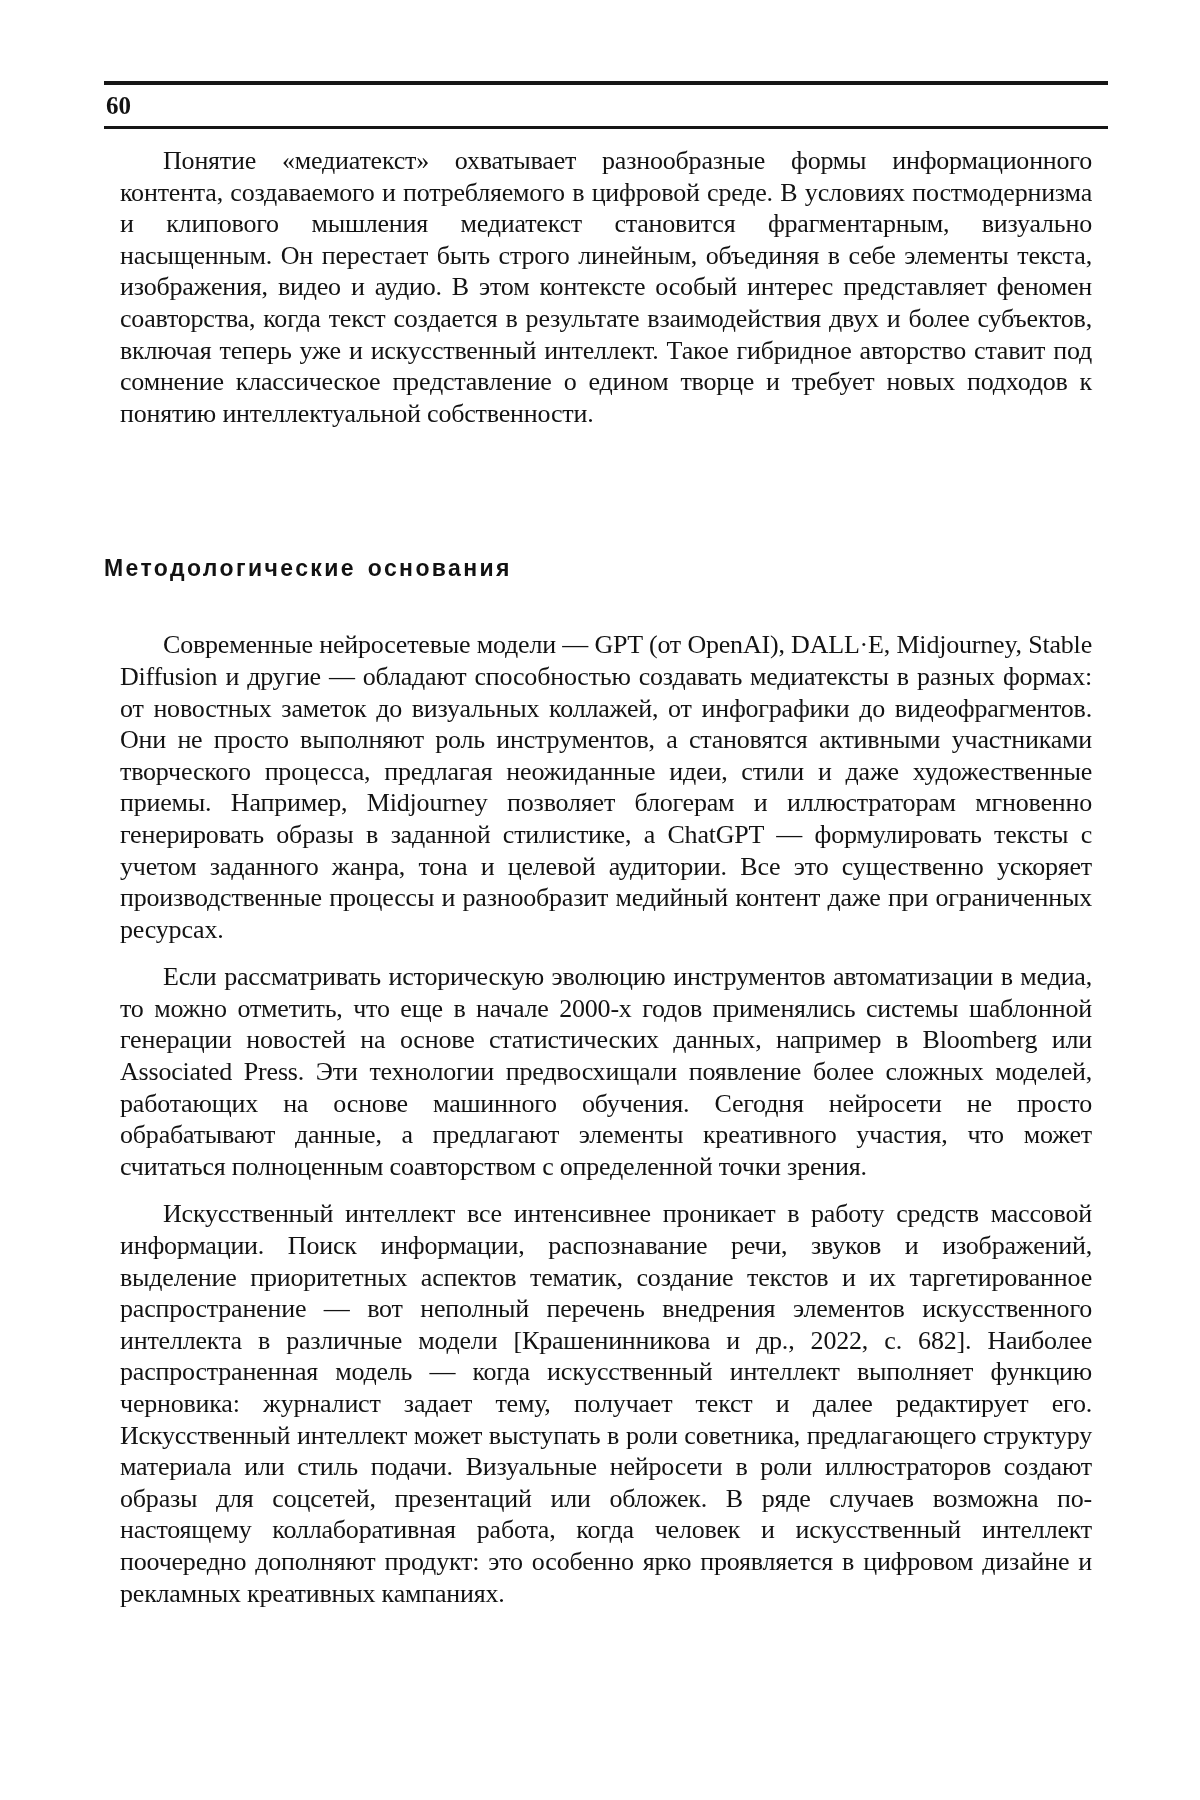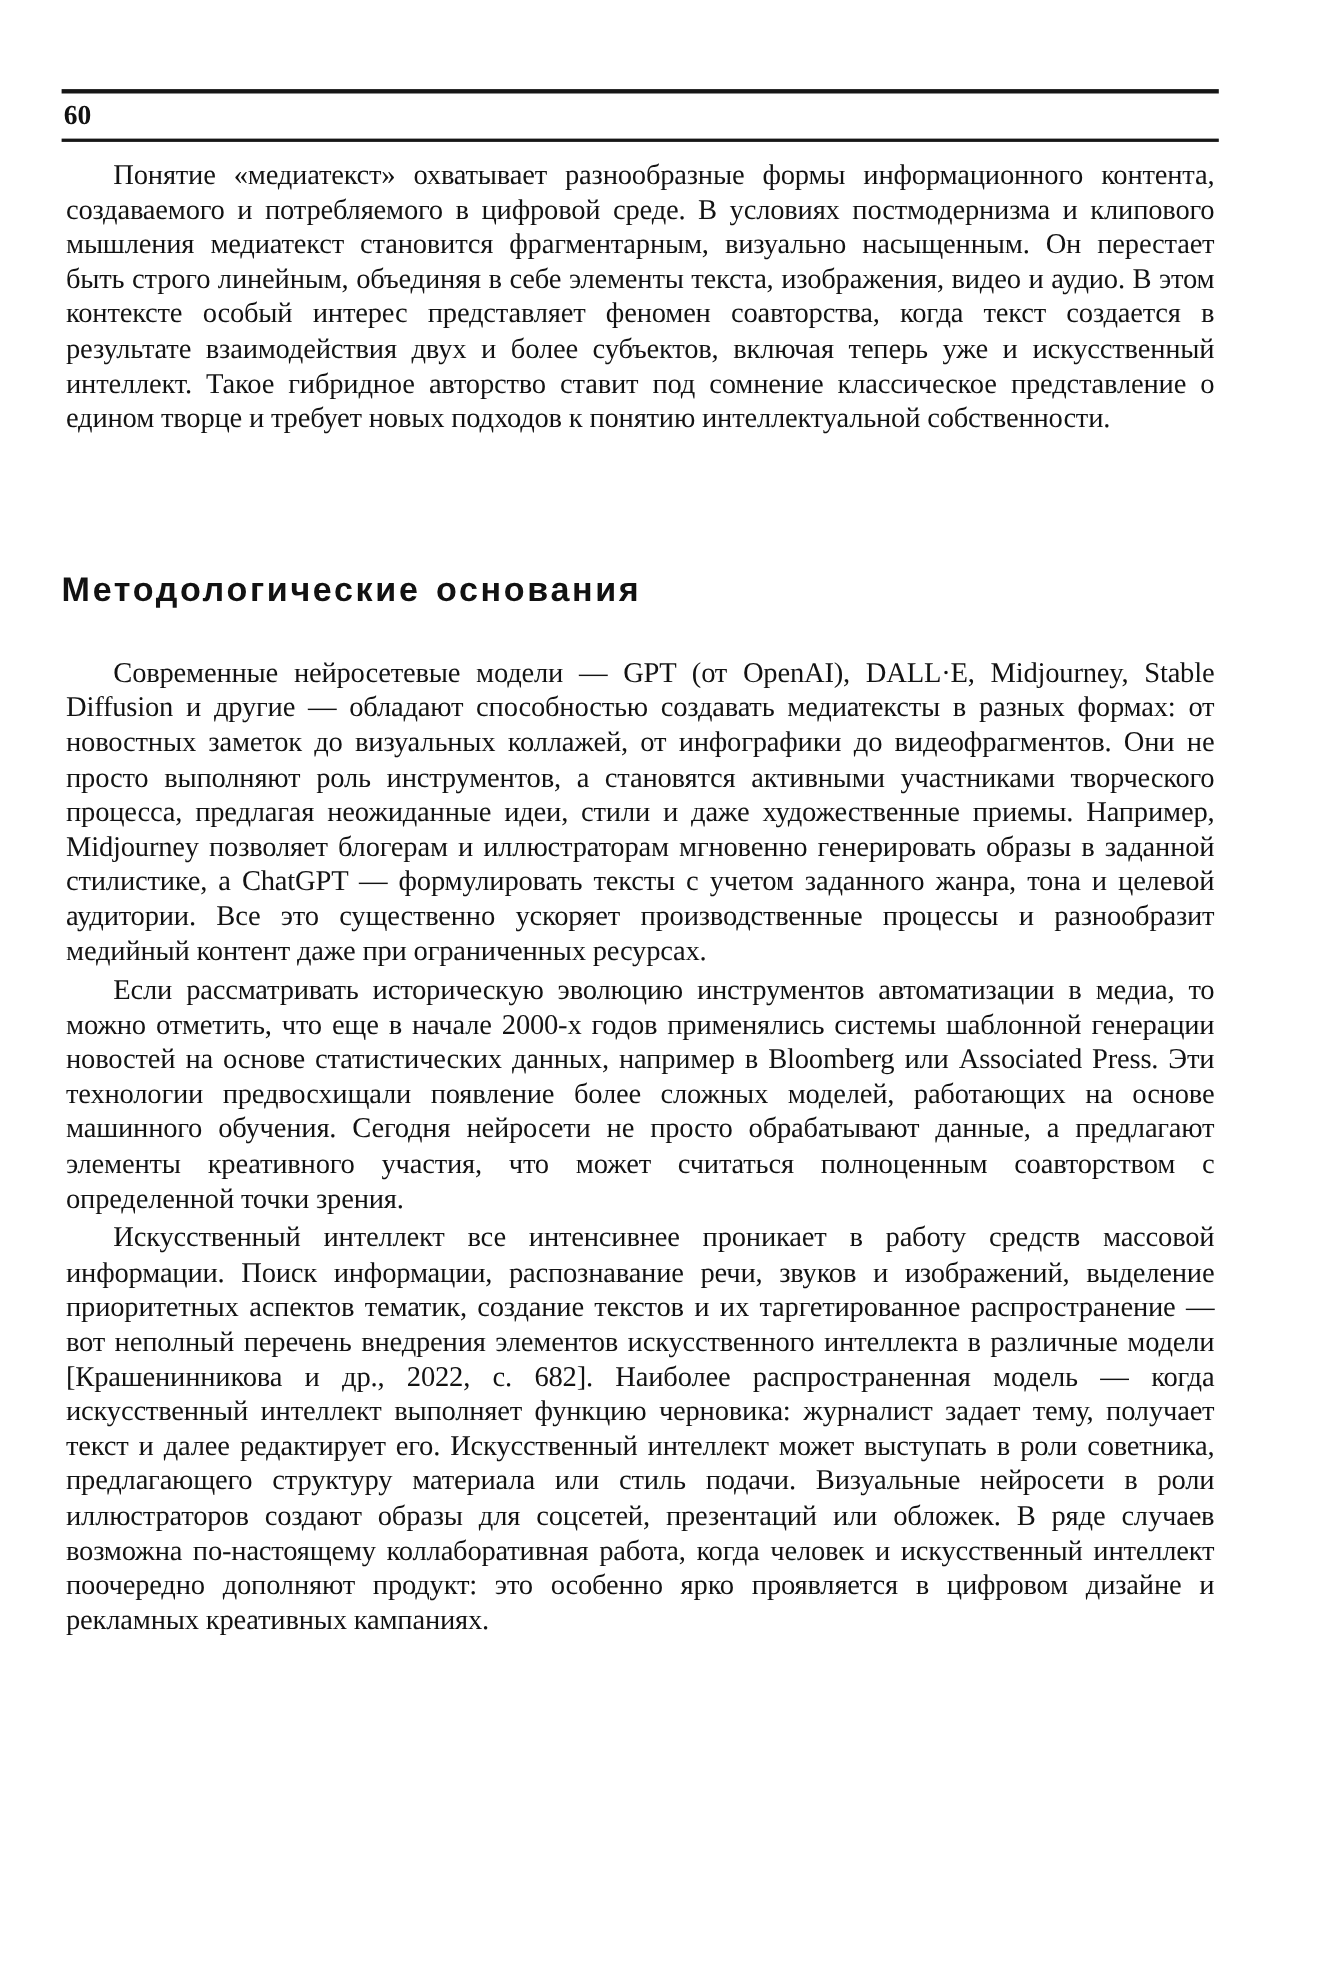--- a/index.html
+++ b/index.html
@@ -6,21 +6,21 @@
     margin: 0;
     padding: 0;
     background: #ffffff;
   }
   .page {
     position: relative;
     width: 1200px;
     height: 1800px;
     background: #ffffff;
     box-sizing: border-box;
-    padding: 81px 92px 0 56px;
+    padding: 81px 92px 0 104px;
     overflow: hidden;
   }
   .rule {
     background: #161616;
   }
   .rule-top {
     height: 4px;
   }
   .rule-bottom {
     height: 3px;
@@ -47,36 +47,36 @@
     font-weight: 700;
     font-size: 24px;
     letter-spacing: 0.6px;
     color: #121212;
     white-space: nowrap;
   }
   main.article {
     margin-top: 14px;
   }
   p.body-para {
-    margin: 4px;
+    margin: 16px;
     font-family: "Liberation Serif", serif;
     font-size: 26px;
     line-height: 31.6px;
     color: #131313;
     text-align: justify;
     text-indent: 43px;
     letter-spacing: -0.2px;
     hyphens: auto;
     -webkit-hyphens: auto;
   }
   h2.section-heading {
     margin: 126px 0 47px 0;
     font-family: "Liberation Sans", sans-serif;
     font-weight: 700;
-    font-size: 31px;
+    font-size: 23px;
     line-height: 27px;
     letter-spacing: 2.4px;
     word-spacing: 3px;
     color: #121212;
   }
 </style>
 </head>
 <body>
 
 <div class="page">

